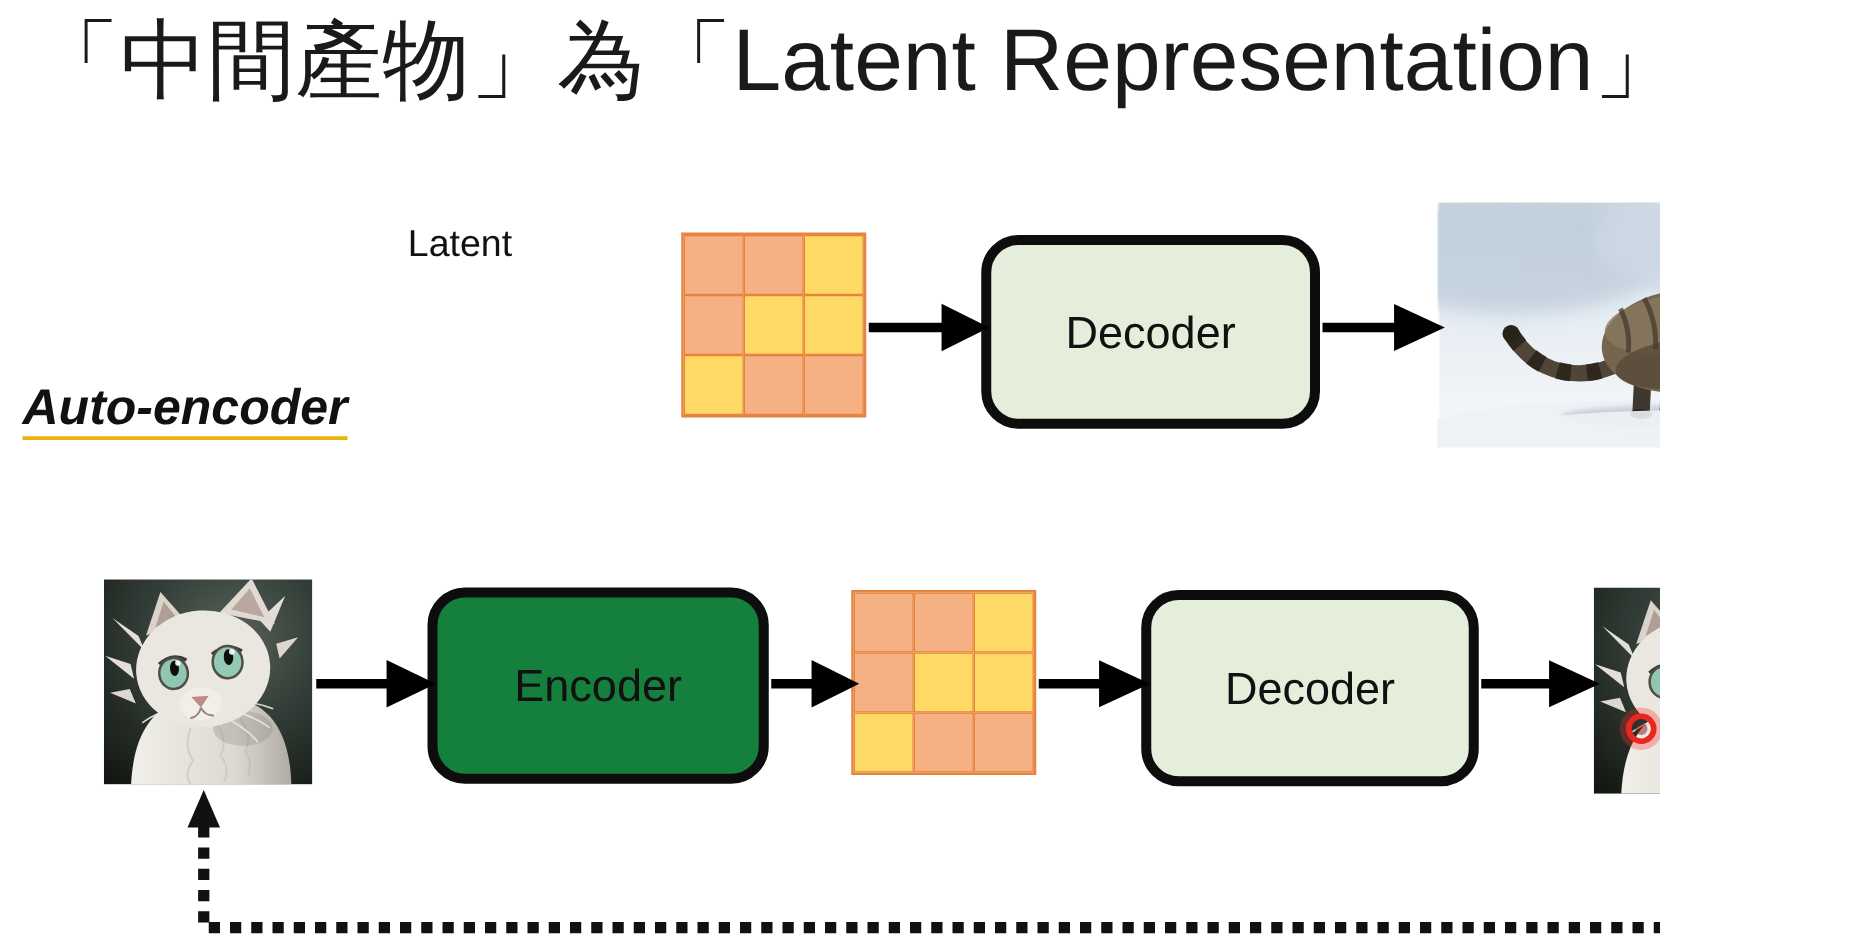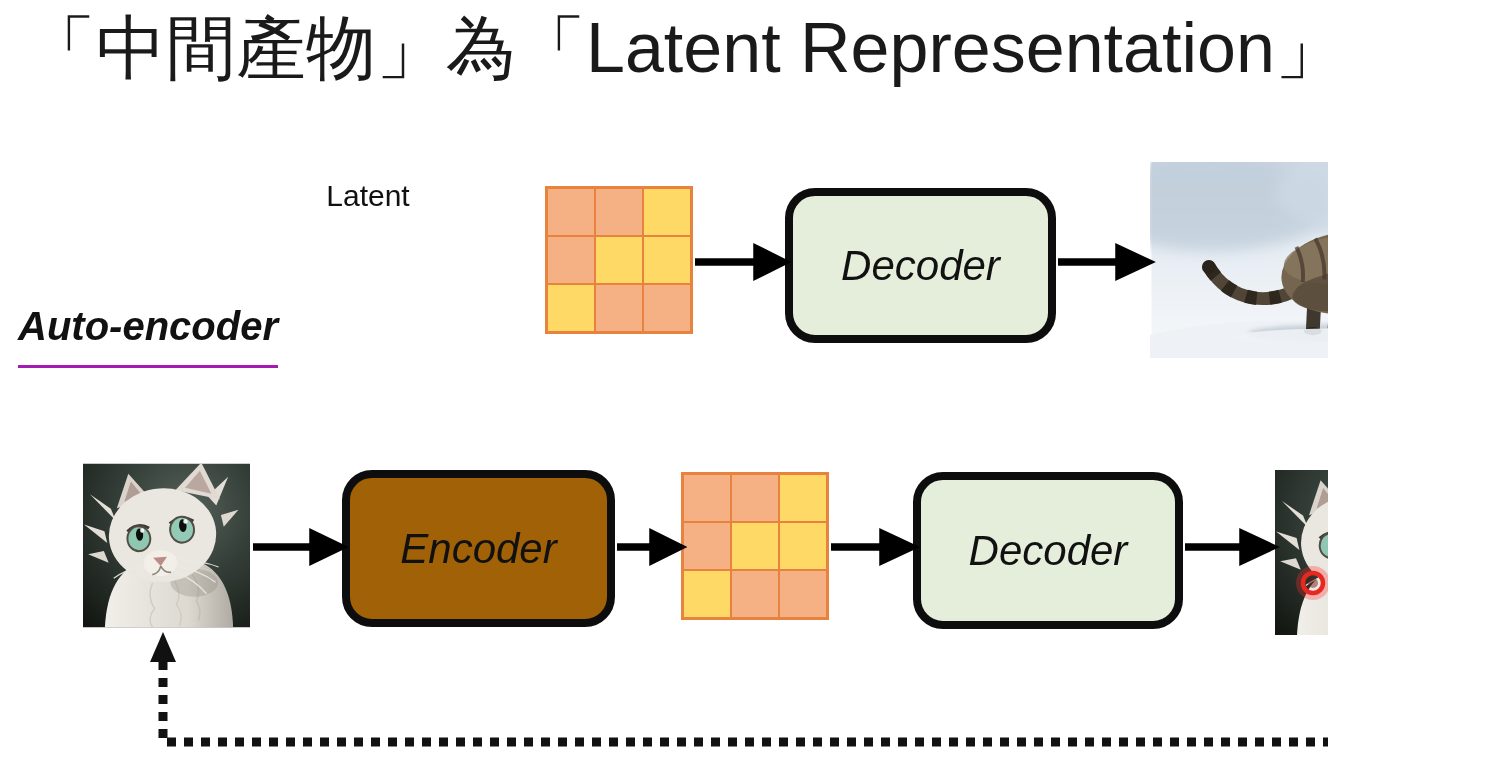--- a/index.html
+++ b/index.html
@@ -6,32 +6,32 @@
   .slide{position:relative;width:1328px;height:758px;background:#ffffff;overflow:hidden;
          font-family:"Liberation Sans","DejaVu Sans",sans-serif;color:#1a1a1a;}
 
   .title{position:absolute;left:26px;top:2px;font-size:70px;font-weight:400;
          white-space:nowrap;letter-spacing:0px;color:#1a1a1a;}
 
   .latent-label{position:absolute;left:210px;top:172px;width:316px;text-align:center;
                 font-size:30px;line-height:47px;color:#111;}
 
   .section-label{position:absolute;left:18px;top:304px;font-size:40px;font-weight:bold;
-                 font-style:italic;border-bottom:3px solid #a21caf;padding-bottom:16px;
+                 font-style:italic;border-bottom:3px solid #eab308;padding-bottom:0;
                  display:inline-block;color:#111;}
 
   .grid{position:absolute;display:grid;grid-template-columns:repeat(3,1fr);
         grid-template-rows:repeat(3,1fr);width:148px;height:148px;border:2px solid #e8833f;
         box-sizing:border-box;}
   .grid .cell{border:1.5px solid #e8833f;box-sizing:border-box;}
   #grid1{left:545px;top:186px;}
   #grid2{left:681px;top:472px;}
 
   .box{position:absolute;border:8px solid #0d0d0d;border-radius:30px;box-sizing:border-box;
-       display:flex;align-items:center;justify-content:center;font-size:42px;color:#111;font-style:italic;}
+       display:flex;align-items:center;justify-content:center;font-size:36px;color:#111;}
   #decoder1{left:785px;top:188px;width:271px;height:155px;}
   #encoder {left:342px;top:470px;width:273px;height:157px;}
   #decoder2{left:913px;top:472px;width:270px;height:157px;}
 
   .photo{position:absolute;}
   .photo svg{display:block;width:100%;height:100%;}
   #cat1{left:1150px;top:162px;width:292px;height:196px;}
   #cat2{left:83px; top:463px;width:167px;height:165px;}
   #cat3{left:1275px;top:470px;width:168px;height:165px;}
 
@@ -127,21 +127,21 @@
       <div class="cell" style="background: rgb(255, 217, 102); border-color: rgb(232, 131, 63);"></div>
       <div class="cell" style="background: rgb(255, 217, 102); border-color: rgb(232, 131, 63);"></div>
       <div class="cell" style="background: rgb(255, 217, 102); border-color: rgb(232, 131, 63);"></div>
       <div class="cell" style="background: rgb(245, 177, 131); border-color: rgb(232, 131, 63);"></div>
       <div class="cell" style="background: rgb(245, 177, 131); border-color: rgb(232, 131, 63);"></div>
     </div>
 
   <div class="box" id="decoder1" style="background: rgb(228, 238, 219);">
     <span>Decoder</span>
   </div>
-  <div class="box" id="encoder" style="background: #a16207;">
+  <div class="box" id="encoder" style="background: #15803d;">
     <span>Encoder</span>
   </div>
   <div class="box" id="decoder2" style="background: rgb(228, 238, 219);">
     <span>Decoder</span>
   </div>
 
   <div class="photo" id="cat1">
     <svg viewBox="0 0 292 198">
       <defs>
         <linearGradient id="snowv" x1="0" y1="0" x2="0" y2="1">

